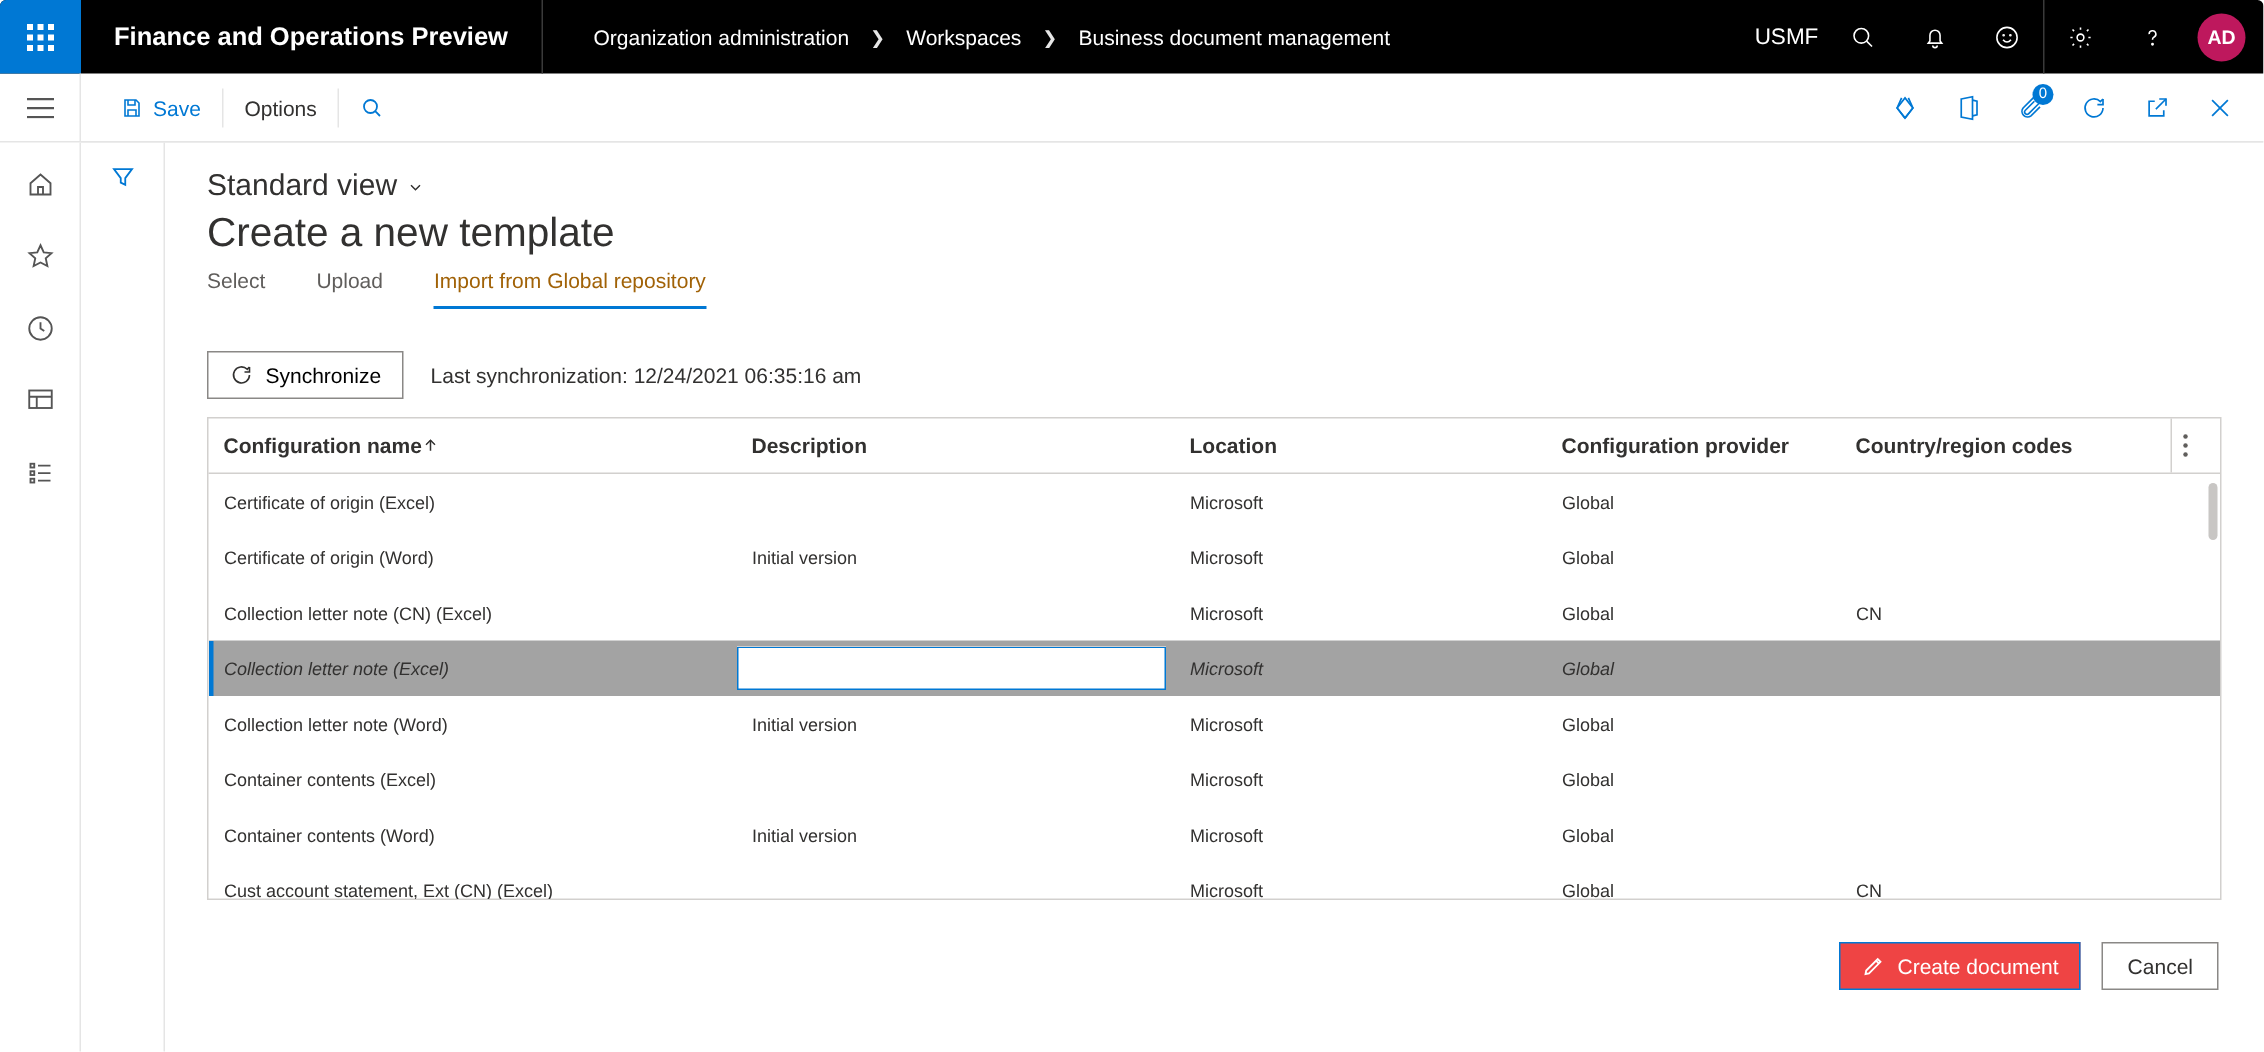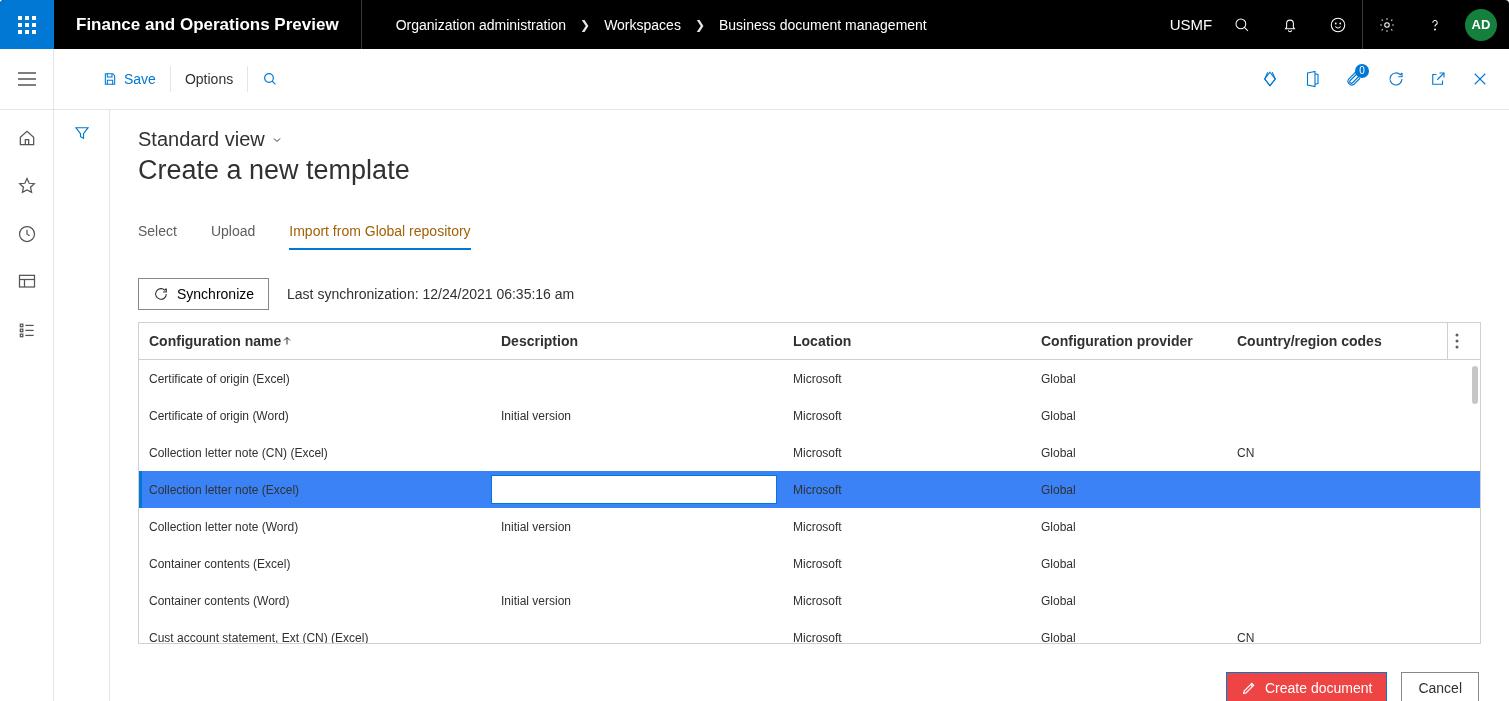--- a/index.html
+++ b/index.html
@@ -9,59 +9,59 @@
   .waffle { width: 54px; height: 49px; background: #0078d4; display: flex; align-items: center; justify-content: center; cursor: pointer; }
   .waffle-grid { display: grid; grid-template-columns: repeat(3,4px); grid-template-rows: repeat(3,4px); gap: 3px; }
   .waffle-grid span { width: 4px; height: 4px; background: #fff; }
   .app-title { padding: 0 22px; font-size: 17px; font-weight: 600; white-space: nowrap; border-right: 1px solid #3a3a3a; height: 49px; display: flex; align-items: center;}
   .breadcrumb { display: flex; align-items: center; padding-left: 34px; gap: 14px; font-size: 14px; flex: 0 0 auto; }
   .breadcrumb .chev { font-size: 12px; opacity: .9; }
   .topbar-right { margin-left: auto; display: flex; align-items: center; height: 49px; }
   .topbar-right .t-item { width: 48px; height: 49px; display: flex; align-items: center; justify-content: center; cursor: pointer; font-size: 16px; }
   .topbar-right .legal { font-size: 15px; padding-right: 6px; }
   .topbar-right .divider { width: 1px; height: 49px; background: #3a3a3a; }
-  .avatar { width: 32px; height: 32px; border-radius: 50%; background: #15803d; display: flex; align-items: center; justify-content: center; font-size: 13px; font-weight: 600; color:#fff; margin: 0 12px 0 6px; }
+  .avatar { width: 32px; height: 32px; border-radius: 50%; background: #be185d; display: flex; align-items: center; justify-content: center; font-size: 13px; font-weight: 600; color:#fff; margin: 0 12px 0 6px; }
   .icon-svg { width: 18px; height: 18px; fill: none; stroke: #fff; stroke-width: 1.4; }
   
-  .actionbar-row { display: flex; height: 61px; border-bottom: 1px solid #e5e5e5; gap: 22px; }
+  .actionbar-row { display: flex; height: 46px; border-bottom: 1px solid #e5e5e5; }
   .left-rail-top { width: 54px; border-right: 1px solid #e5e5e5; display:flex; align-items:center; justify-content:center; cursor:pointer;}
   .actionbar { flex: 1; display: flex; align-items: center; padding-left: 14px; border-bottom: 1px solid #e5e5e5; margin-bottom:-1px;}
   .actionbar .ab-item { display: flex; align-items: center; gap: 6px; padding: 0 12px; height: 100%; cursor: pointer; font-size: 14px;}
   .actionbar .ab-sep { width: 1px; height: 26px; background: #e5e5e5; margin: 0 2px; }
   .actionbar .ab-right { margin-left: auto; display: flex; align-items: center; gap: 4px; padding-right: 10px; }
   .ab-right .ab-btn { width: 38px; height: 45px; display:flex; align-items:center; justify-content:center; cursor:pointer; color:#0078d4; position:relative;}
   .ab-btn svg { width:18px; height:18px; }
   .ab-btn .badge { position:absolute; top:7px; right:4px; background:#0078d4; color:#fff; border-radius:8px; font-size:10px; min-width:14px; height:14px; line-height:14px; text-align:center; padding:0 2px;}
   .save-icon { color: #0078d4; }
   
   .main { display:flex; height: 607px; }
   .left-rail { width: 54px; border-right: 1px solid #e5e5e5; display:flex; flex-direction:column; align-items:center; padding-top: 18px; gap: 28px;}
   .left-rail .lr-btn { width:20px; height:20px; cursor:pointer; stroke:#555; display:flex; align-items:center; justify-content:center;}
   .filter-col { width: 56px; border-right: 1px solid #e5e5e5; padding-top: 14px; display:flex; justify-content:center; }
   .filter-col svg { stroke:#0078d4; cursor:pointer; }
   .content { flex:1; padding: 18px 28px 0 28px; display:flex; flex-direction:column; }
   .view-selector { display:flex; align-items:center; gap:6px; font-size:20px; color:#323130; cursor:pointer; margin-bottom:2px;}
   .page-title { font-size: 27px; font-weight:400; margin-top: 2px; }
-  .tabs { display:flex; gap: 34px; margin-top: 37px; border-bottom: none; }
+  .tabs { display:flex; gap: 34px; margin-top: 8px; border-bottom: none; }
   .tab { padding-bottom: 9px; cursor:pointer; color:#605e5c; font-size:14px;}
   .tab.active { color:#a16207; border-bottom: 2px solid #0078d4; }
   .sync-row { display:flex; align-items:center; gap: 18px; margin-top: 28px; }
   .sync-btn { border:1px solid #8a8886; background:#fff; padding: 7px 14px; display:flex; align-items:center; gap:8px; cursor:pointer; font-size:14px;}
   .last-sync { font-size:14px; color:#323130; }
   
   .table-wrap { margin-top: 12px; border:1px solid #d2d0ce; flex:0 0 auto; }
   .thead, .trow { display:grid; grid-template-columns: 352px 292px 248px 196px 220px 18px; align-items:center; }
   .thead { height: 37px; border-bottom:1px solid #d2d0ce; font-weight:600; font-size:14px; color:#323130; }
   .th, .td { padding-left: 10px; white-space:nowrap; overflow:hidden; text-overflow:ellipsis; }
   .th { display:flex; align-items:center; height:100%; border-right:0; cursor:pointer;}
   .th.sort { padding-right:10px;}
   .thead .row-menu { display:flex; align-items:center; justify-content:center; cursor:pointer; height:100%; border-left:1px solid #d2d0ce;}
   .tbody { position:relative; max-height: 283px; overflow-y:auto; }
   .trow { height: 37px; font-size:12px; border-top: 0; }
-  .trow.selected { background:#3b82f6; box-shadow: inset 3px 0 0 #0078d4; }
+  .trow.selected { background:#a3a3a3; box-shadow: inset 3px 0 0 #0078d4; font-style: italic; }
   .trow.selected .td.desc { background:#fff;   box-shadow: inset 0 0 0 1px #0078d4; height: 29px; display:flex; align-items:center; margin-right:6px;}
   .scroll-thumb { position:absolute; right:2px; top:6px; width:6px; height:38px; background:#c8c6c4; border-radius:3px;}
   
   .footer { margin-top: 28px; display:flex; justify-content:flex-end; gap:14px; padding-right: 2px; padding-bottom: 18px;}
   .btn-primary { background:#ef4444; color:#fff; border:1px solid #0078d4; padding:7px 14px; display:flex; align-items:center; gap:8px; font-size:14px; cursor:pointer;}
   .btn-secondary { background:#fff; color:#323130; border:1px solid #8a8886; padding:7px 16px; font-size:14px; cursor:pointer;}
 </style>
 </head>
 <body>
 

